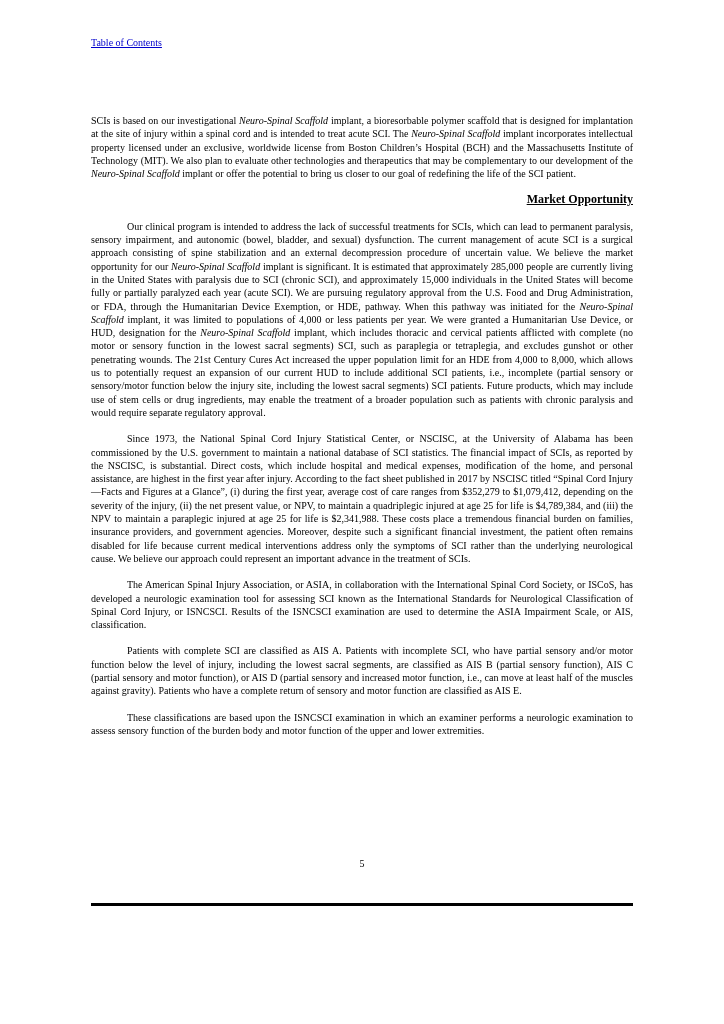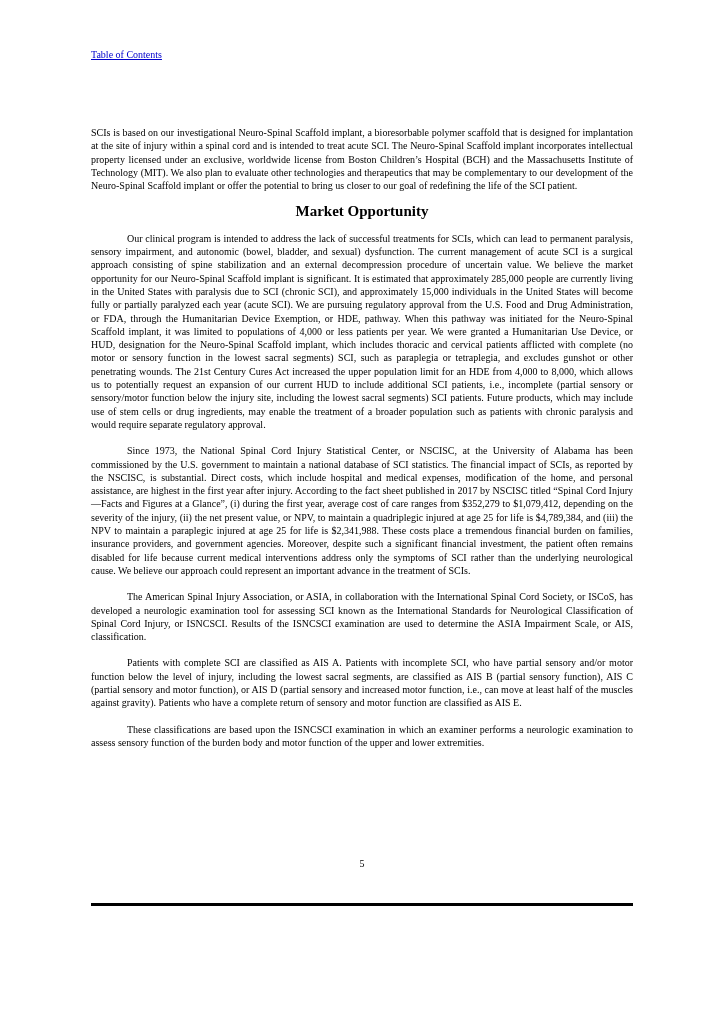--- a/index.html
+++ b/index.html
@@ -4,21 +4,21 @@
 <style>
   * { box-sizing: border-box; }
   html, body { margin: 0; padding: 0; background: #ffffff; }
   .page {
     position: relative;
     width: 724px;
     height: 1024px;
     background: #ffffff;
     font-family: "Liberation Serif", serif;
     color: #000000;
-    padding: 44px 91px 0 91px;
+    padding: 32px 91px 0 91px;
     overflow: hidden;
   }
   .toc-link {
     font-size: 10px;
     color: #0000cc;
     text-decoration: underline;
     cursor: pointer;
     display: inline-block;
   }
   .body-text {
@@ -27,26 +27,27 @@
     line-height: 13.3px;
     text-align: justify;
   }
   .body-text p {
     margin: 0 0 13px 0;
   }
   .body-text p.indent {
     text-indent: 36px;
   }
   .section-heading {
-    font-size: 15px;
+    font-size: 12px;
     font-weight: bold;
+    text-decoration: underline;
     margin: 0 0 13px 0;
-    text-align: center;
+    text-align: right;
   }
-  .italic { }
+  .italic { font-style: italic; }
   .page-number {
     position: absolute;
     top: 858px;
     left: 91px;
     width: 542px;
     text-align: center;
     font-size: 10px;
   }
   .footer-rule {
     position: absolute;

